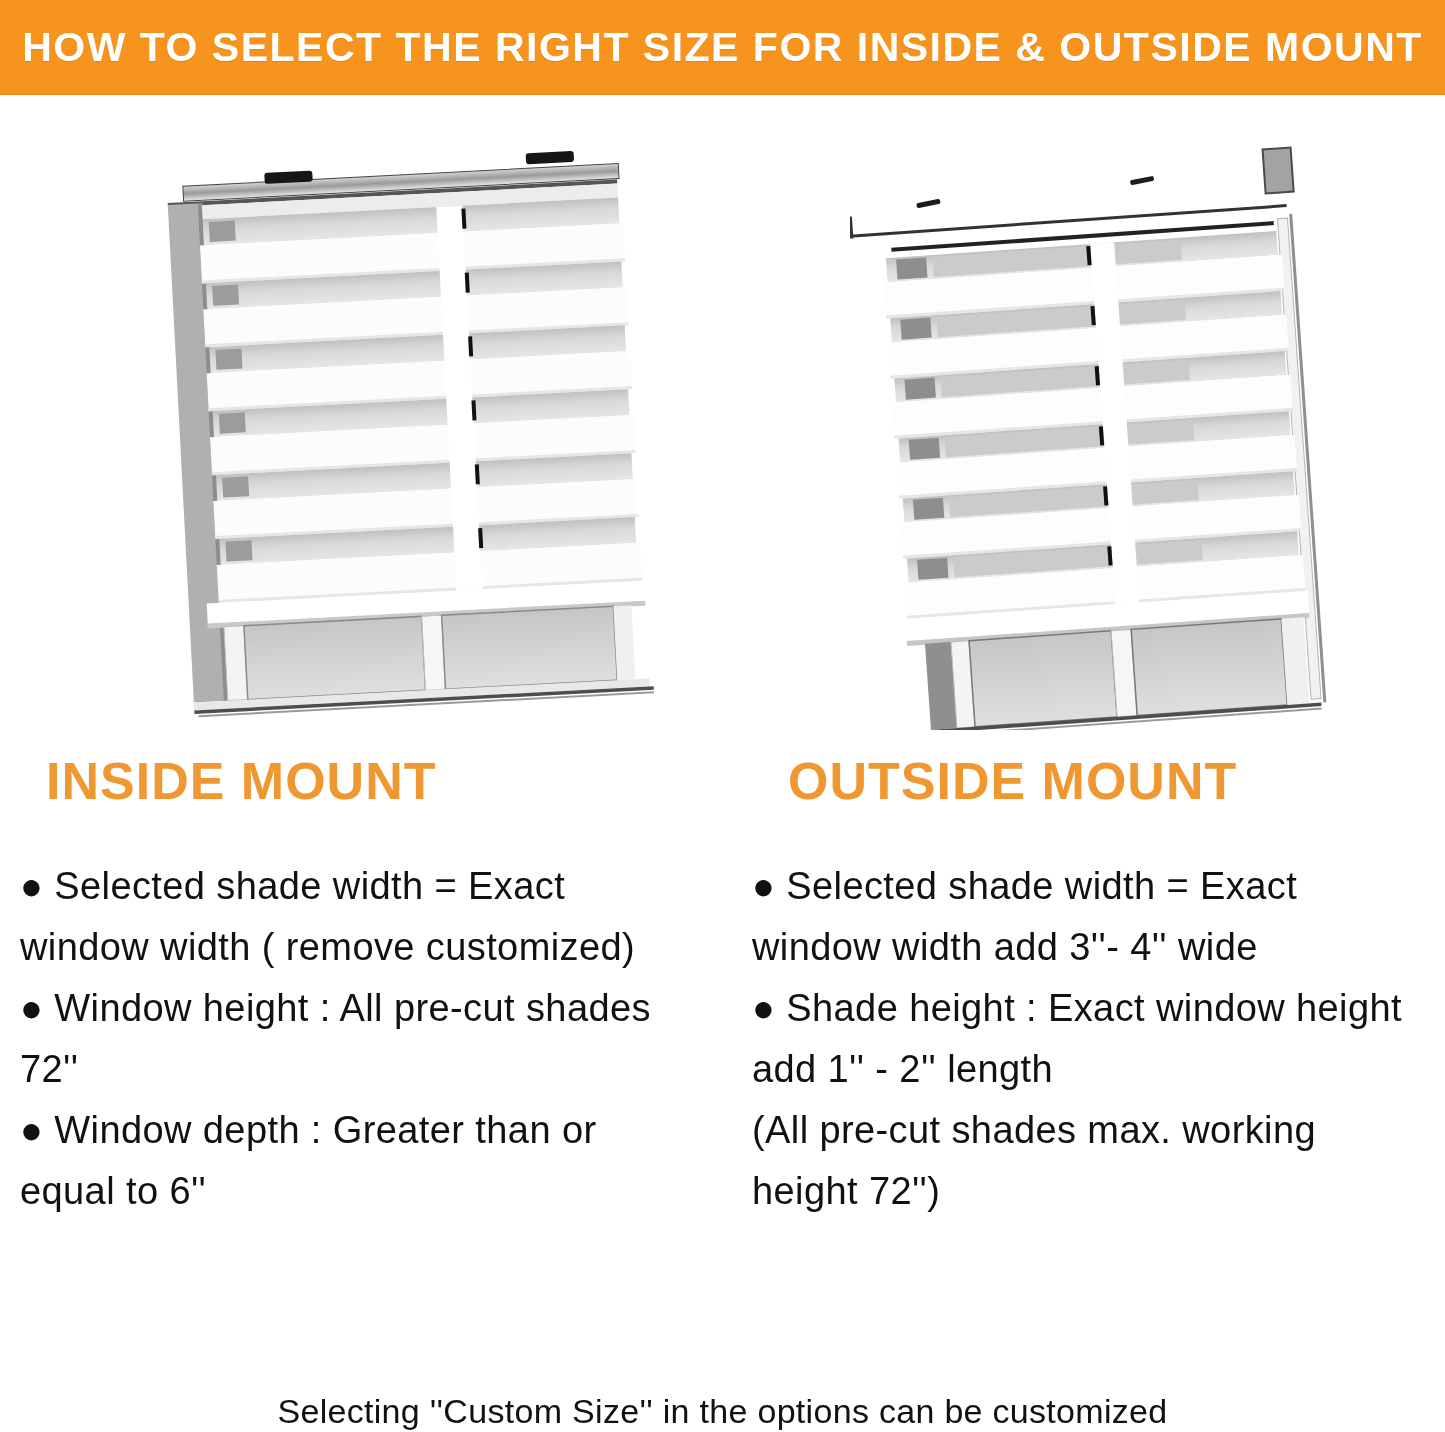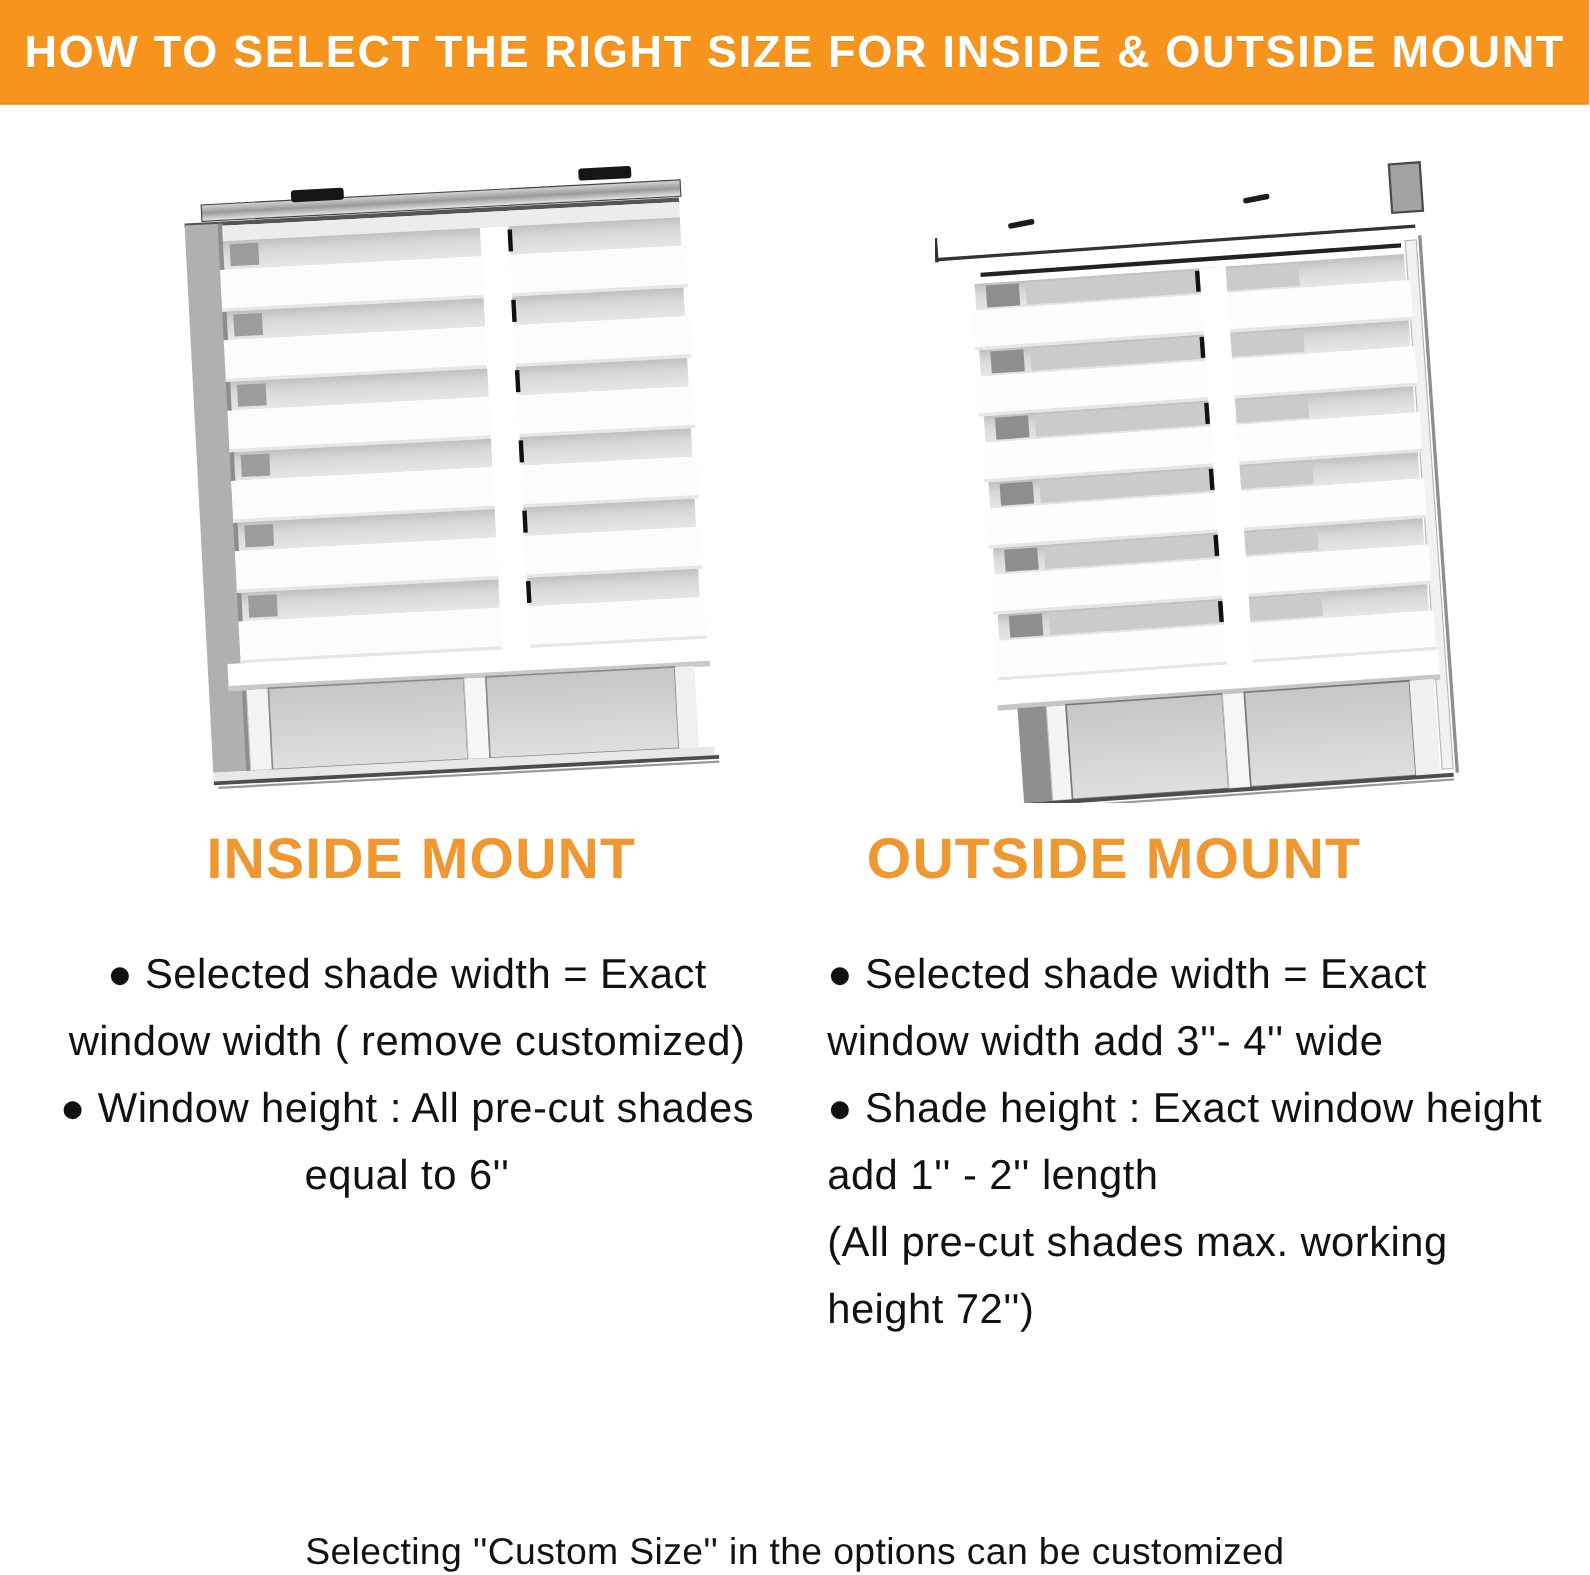--- a/index.html
+++ b/index.html
@@ -25,21 +25,21 @@
   }
 
   
   .illus{position:absolute;}
   .illus-left{left:150px;top:146px;width:510px;height:572px;}
   .illus-right{left:850px;top:128px;width:482px;height:602px;}
   .illus svg{display:block;width:100%;height:100%;}
 
   
   .col{position:absolute;top:752px;width:700px;}
-  .col-left{left:20px;text-align:center;}
+  .col-left{left:20px;}
   .col-right{left:752px;}
   .col h2{
     margin:0;font-size:52px;line-height:58px;font-weight:bold;letter-spacing:1px;
     color:var(--heading,#EF9730);
   }
   .col-left h2{margin-left:26px;}
   .col-right h2{margin-left:36px;}
   .lines{margin-top:46px;}
   .line{
     font-size:38px;line-height:61px;letter-spacing:.4px;white-space:pre;
@@ -239,20 +239,22 @@
       </g>
     </svg>
   </div>
 
   <section class="col col-left">
     <h2>INSIDE MOUNT</h2>
     <div class="lines">
       <div class="line">● Selected shade width = Exact</div>
       <div class="line">window width ( remove customized)</div>
       <div class="line">● Window height : All pre-cut shades</div>
+      <div class="line">72''</div>
+      <div class="line">● Window depth : Greater than or</div>
       <div class="line">equal to 6''</div>
     </div>
   </section>
 
   <section class="col col-right">
     <h2>OUTSIDE MOUNT</h2>
     <div class="lines">
       <div class="line">● Selected shade width = Exact</div>
       <div class="line">window width add 3''- 4'' wide</div>
       <div class="line">● Shade height : Exact window height</div>

